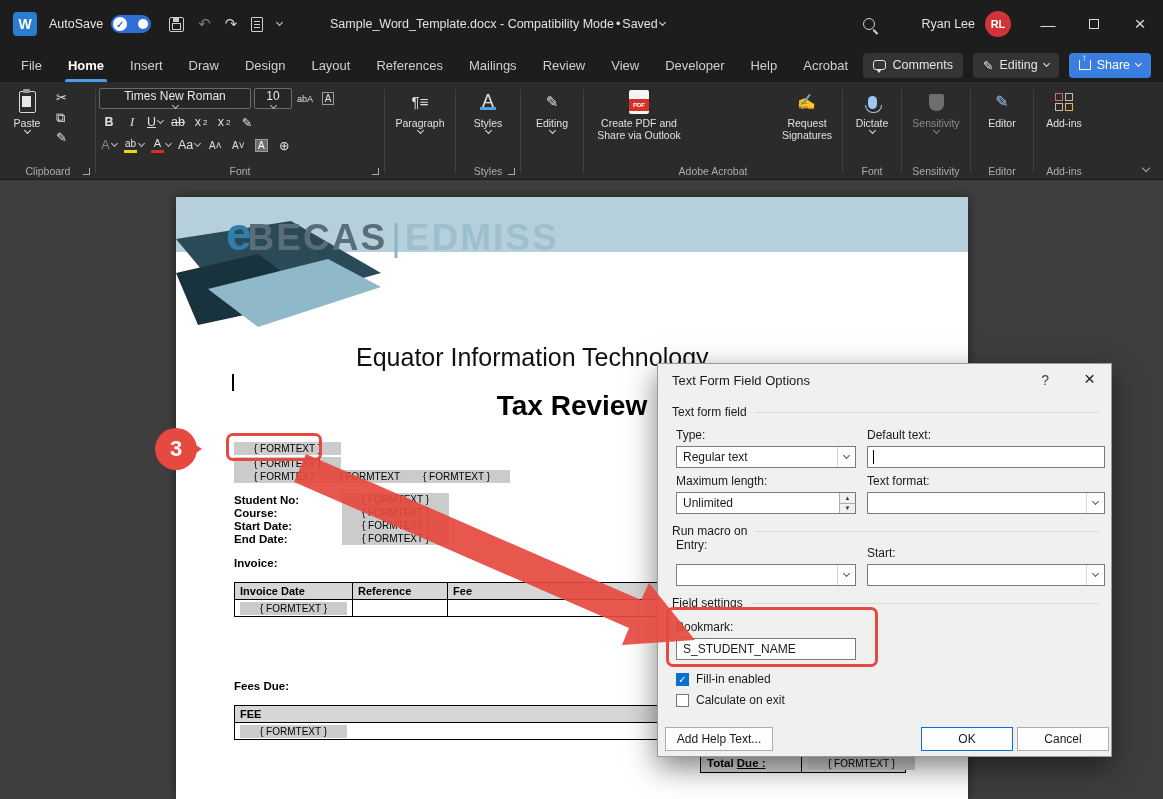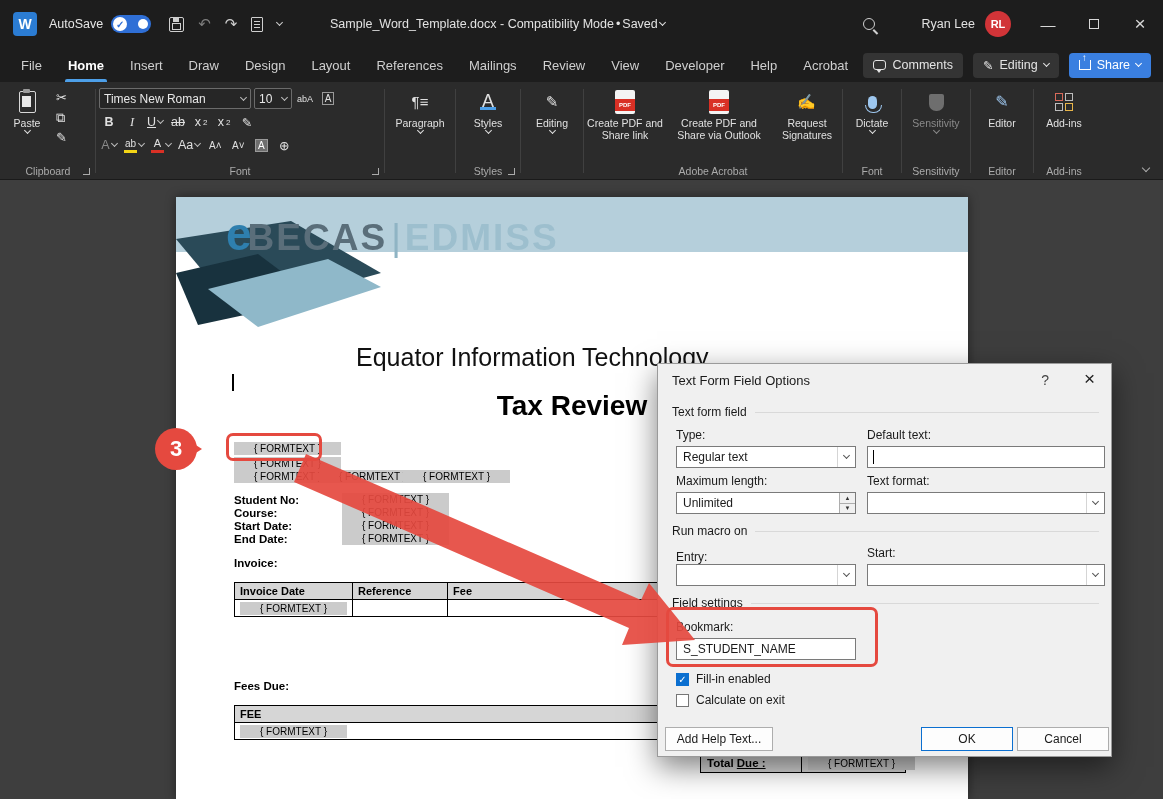--- a/index.html
+++ b/index.html
@@ -88,21 +88,21 @@
   .clip-icon::before { content:""; position:absolute; left:3.5px; top:-3px; width:7px; height:4px;
                        background:#9a9a9a; border-radius:1px; }
   .clip-icon::after { content:""; position:absolute; left:2px; top:4px; width:9px; height:11px; background:#e8e8e8; }
   .side-icons { display:flex; flex-direction:column; justify-content:flex-start; gap:6px; padding:6px 2px 0 6px; font-size:13px; }
   .side-icons span { cursor:pointer; line-height:14px; }
 
   .font-group { display:flex; flex-direction:column; gap:3px; padding-top:3px; }
   .frow { display:flex; align-items:center; gap:3px; }
   .combo { height:21px; background:#262626; border:1px solid #6b6b6b; border-radius:2px;
            display:flex; align-items:center; font-size:12px; color:#e8e8e8; padding:0 4px;
-           justify-content:space-between; cursor:pointer; }
+           justify-content:space-between; cursor:pointer;flex-direction:column; }
   .combo .chev { color:#bdbdbd; }
   .ibtn { min-width:20px; height:20px; display:flex; align-items:center; justify-content:center;
           font-size:12.5px; border-radius:2px; cursor:pointer; padding:0 2px; gap:2px; }
   .ibtn .chev { color:#bdbdbd; }
   .u-line { text-decoration:underline; }
   .strike { text-decoration:line-through; }
   .subn { font-size:8px; vertical-align:-3px; }
   .supn { font-size:8px; vertical-align:5px; }
   .colorbar { display:inline-block; width:13px; height:3px; margin-top:1px; }
   .stack { display:flex; flex-direction:column; align-items:center; line-height:11px; }
@@ -404,26 +404,20 @@
           <span>Editing</span>
           <span class="chev sm"></span>
         </div>
       </div>
       <div class="glabel"></div>
     </div>
     <div class="rsep"></div>
 
     <div class="rgroup" style="width:252px">
       <div class="gbody" style="justify-content:space-between">
-        <div class="bigbtn" style="width:76px">
-          <span class="bicon">
-              <span class="pdf-icon"></span>
-            </span>
-          <span>Create PDF and Share link</span>
-        </div>
         <div class="bigbtn" style="width:104px">
           <span class="bicon">
               <span class="pdf-icon"></span>
             </span>
           <span>Create PDF and Share via Outlook</span>
         </div>
         <div class="bigbtn" style="width:64px">
           <span class="bicon" style="color:#d86a8a;font-size:15px">✍</span>
           <span>Request Signatures</span>
         </div>
@@ -603,21 +597,21 @@
       <span></span>
       <span class="dc-btn">
           <span class="chev sm"></span>
         </span>
     </div>
 
     <div class="sec" style="top:160px">
         <span>Run macro on</span>
       </div>
 
-    <span class="dlbl" style="left:18px; top:186px">Entry:</span>
+    <span class="dlbl" style="left:18px; top:174px">Entry:</span>
     <div class="dcombo" style="left:18px; top:200px; width:180px">
       <span></span>
       <span class="dc-btn">
           <span class="chev sm"></span>
         </span>
     </div>
     <span class="dlbl" style="left:209px; top:182px">Start:</span>
     <div class="dcombo" style="left:209px; top:200px; width:238px">
       <span></span>
       <span class="dc-btn">

